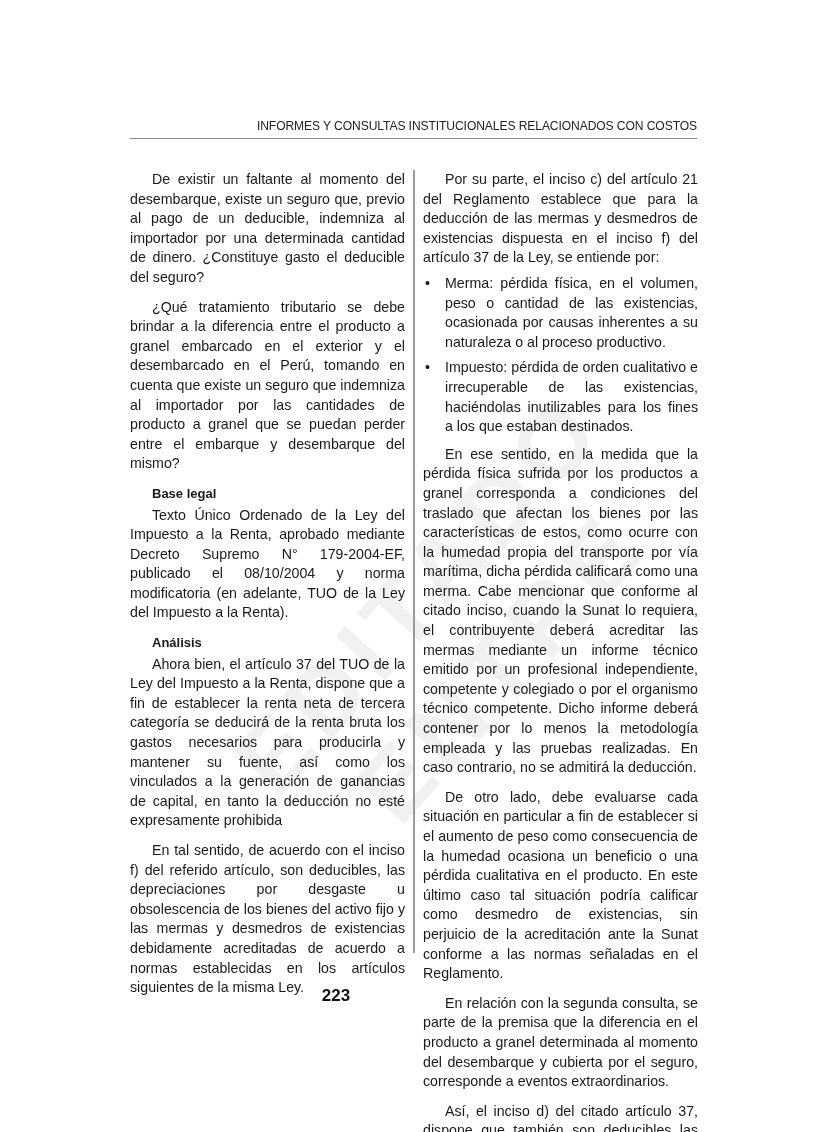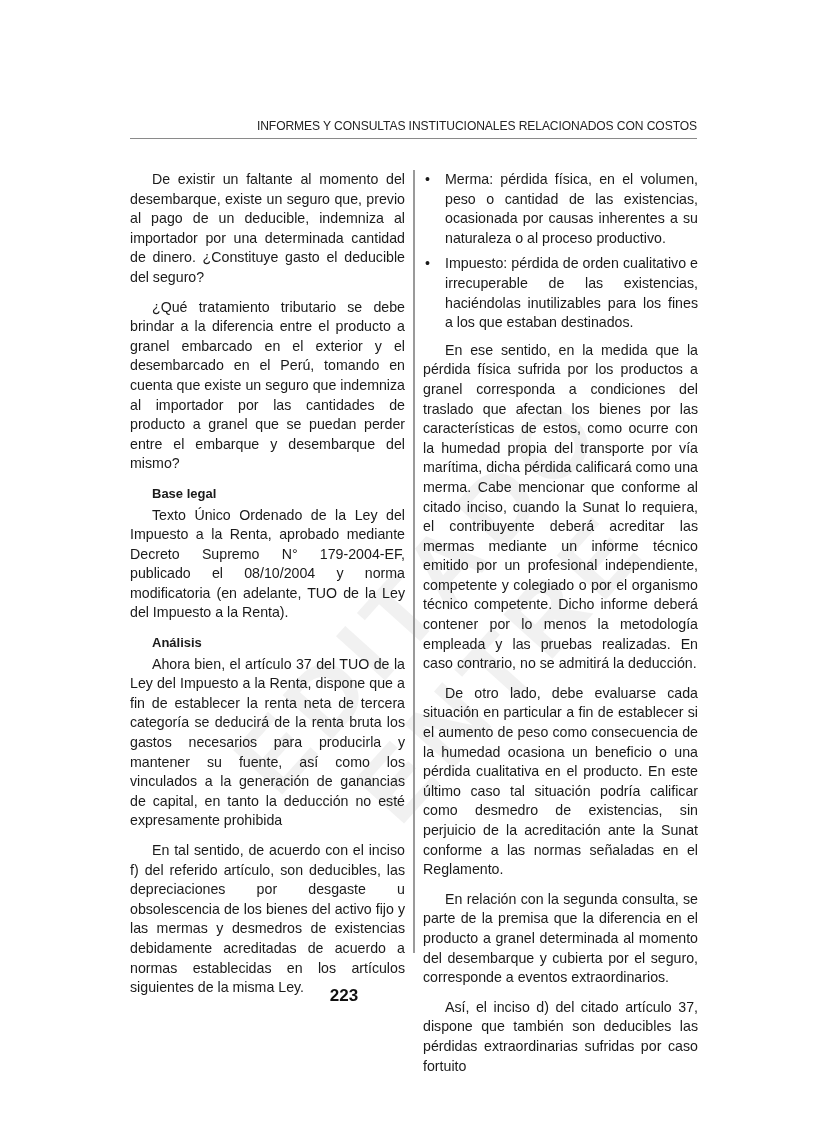--- a/index.html
+++ b/index.html
@@ -59,21 +59,21 @@
   ul.bullets li {
     position: relative;
     padding-left: 22px;
     margin-bottom: 6px;
   }
   ul.bullets li .dot {
     position: absolute; left: 2px; top: 0;
   }
   .page-number {
     position: absolute;
-    left: 8px; width: 672px; top: 986px;
+    left: 0; width: 672px; top: 986px;
     text-align: center;
     font-weight: bold;
     font-size: 17px;
     color: #111;
   }
   .watermark {
     position: absolute;
     left: 150px; top: 520px;
     width: 620px;
     font-size: 96px;
@@ -105,20 +105,21 @@
   <h3>Base legal</h3>
   <p>Texto Único Ordenado de la Ley del Impuesto a la Renta, aprobado mediante Decreto Supremo N° 179-2004-EF, publicado el 08/10/2004 y norma modificatoria (en adelante, TUO de la Ley del Impuesto a la Renta).</p>
   <h3>Análisis</h3>
   <p>Ahora bien, el artículo 37 del TUO de la Ley del Impuesto a la Renta, dispone que a fin de establecer la renta neta de tercera categoría se deducirá de la renta bruta los gastos necesarios para producirla y mantener su fuente, así como los vinculados a la generación de ganancias de capital, en tanto la deducción no esté expresamente prohibida</p>
   <p>En tal sentido, de acuerdo con el inciso f) del referido artículo, son deducibles, las depreciaciones por desgaste u obsolescencia de los bienes del activo fijo y las mermas y desmedros de existencias debidamente acreditadas de acuerdo a normas establecidas en los artículos siguientes de la misma Ley.</p>
 </div>
 
 <div class="col-divider"></div>
 
 <div class="col col-right">
+  <p class="tight">Por su parte, el inciso c) del artículo 21 del Reglamento establece que para la deducción de las mermas y desmedros de existencias dispuesta en el inciso f) del artículo 37 de la Ley, se entiende por:</p>
   <ul class="bullets">
     <li>
       <span class="dot">•</span>
       <span>Merma: pérdida física, en el volumen, peso o cantidad de las existencias, ocasionada por causas inherentes a su naturaleza o al proceso productivo.</span>
     </li>
     <li>
       <span class="dot">•</span>
       <span>Impuesto: pérdida de orden cualitativo e irrecuperable de las existencias, haciéndolas inutilizables para los fines a los que estaban destinados.</span>
     </li>
   </ul>

